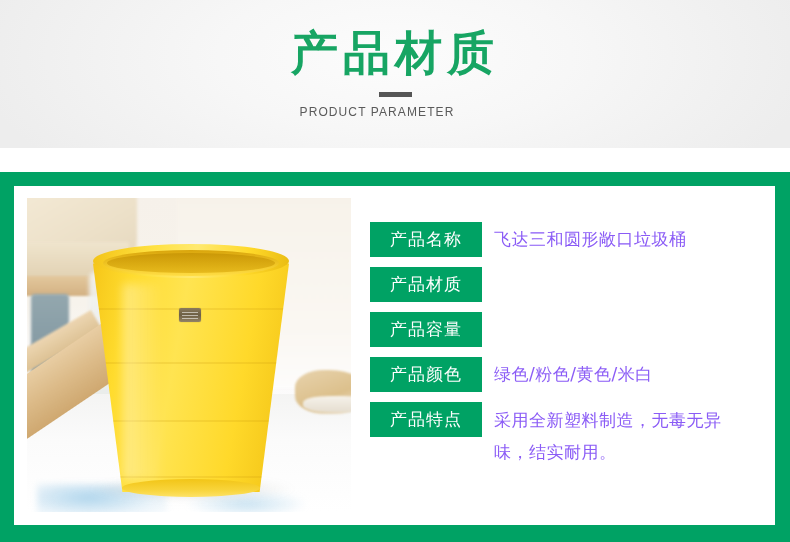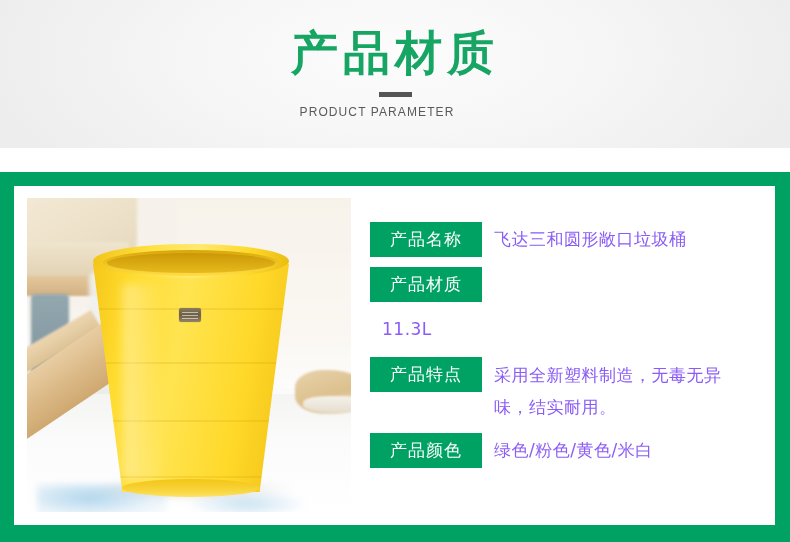--- a/index.html
+++ b/index.html
@@ -410,29 +410,29 @@
       <div class="spec-label">产品名称</div>
       <div class="spec-value">飞达三和圆形敞口垃圾桶</div>
     </div>
 
     <div class="spec-row">
       <div class="spec-label">产品材质</div>
     </div>
 
 
     <div class="spec-row">
-      <div class="spec-value">11.3L</div>
+      <div class="spec-label">产品容量</div>
+    </div>
+
+    <div class="spec-row">
+      <div class="spec-label">产品颜色</div>
+      <div class="spec-value">绿色/粉色/黄色/米白</div>
     </div>
 
     <div class="spec-row multiline">
       <div class="spec-label">产品特点</div>
       <div class="spec-value">采用全新塑料制造，无毒无异
 味，结实耐用。</div>
     </div>
 
-    <div class="spec-row">
-      <div class="spec-label">产品颜色</div>
-      <div class="spec-value">绿色/粉色/黄色/米白</div>
-    </div>
-
   </div>
 
 </div>
 
 </body></html>

